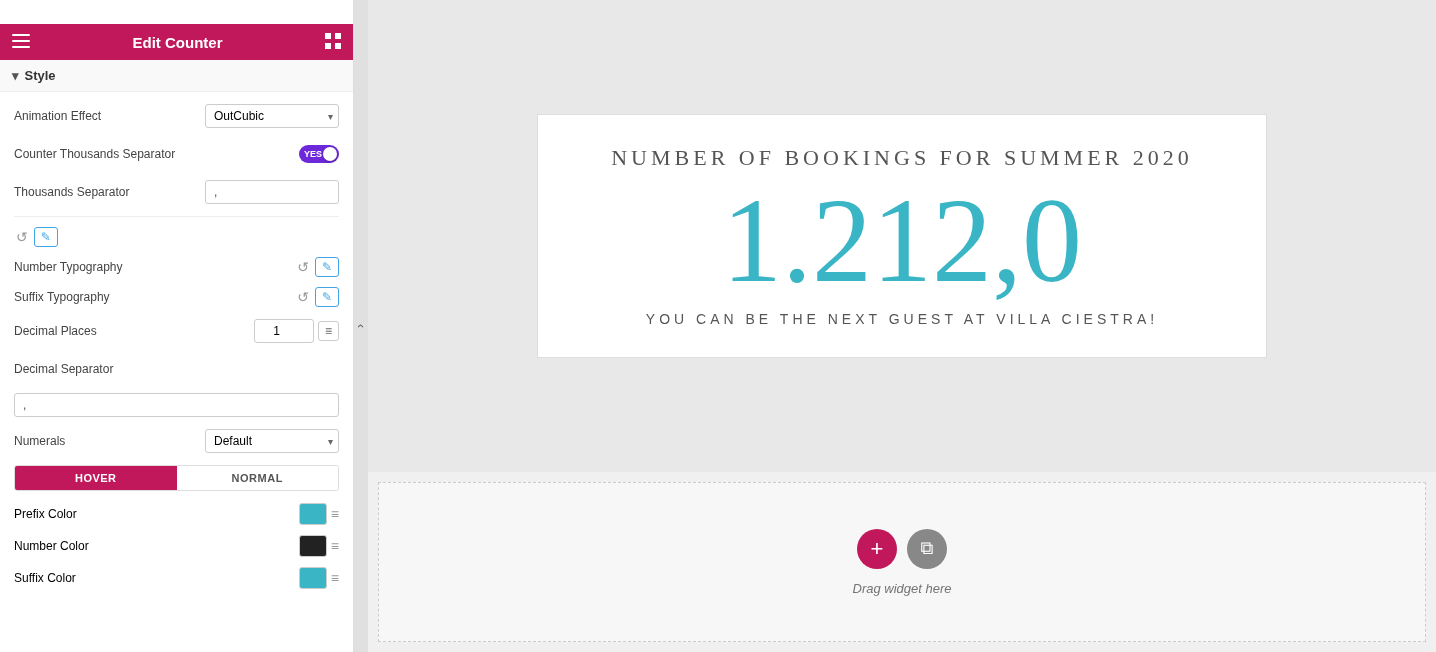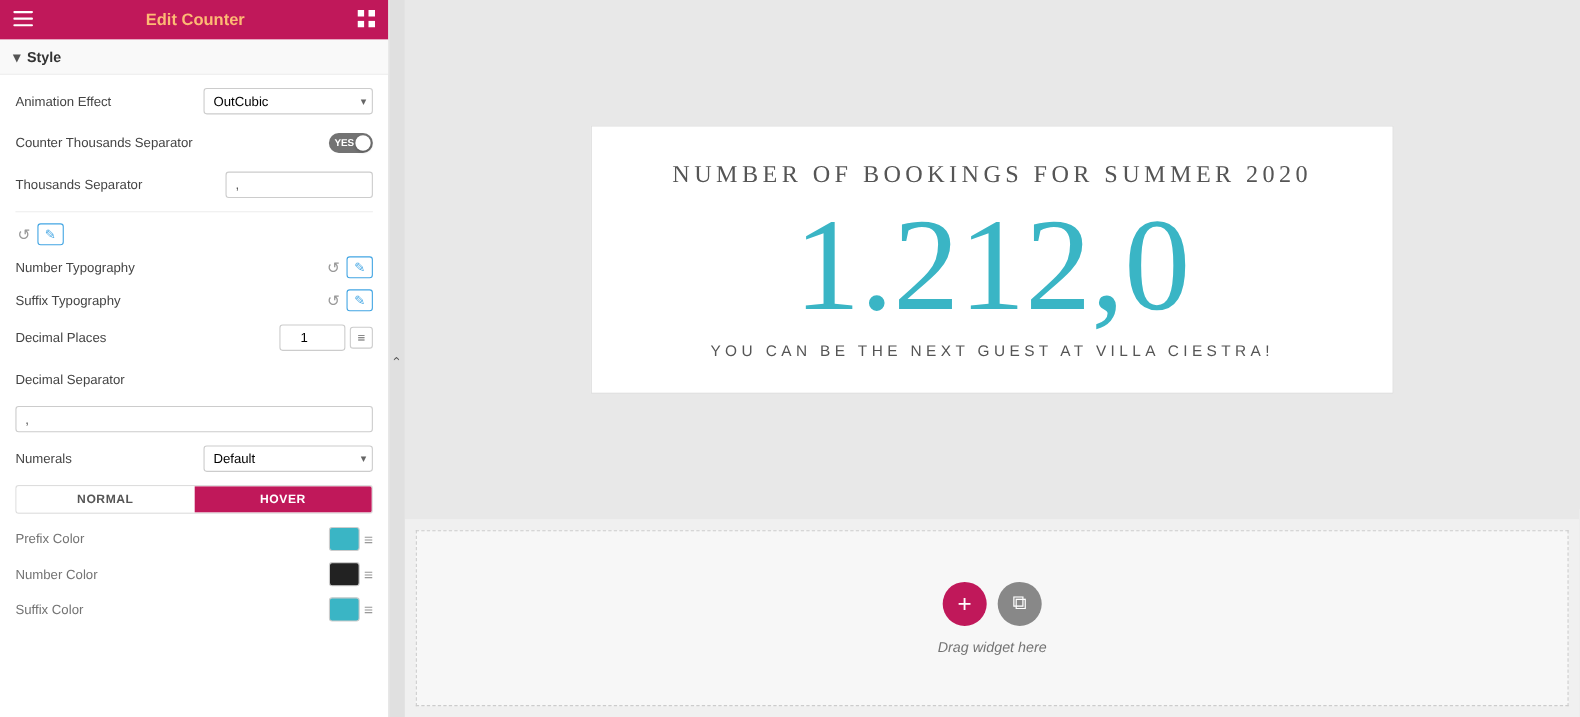--- a/index.html
+++ b/index.html
@@ -11,27 +11,28 @@
       min-width: 354px;
       background: #fff;
       display: flex;
       flex-direction: column;
       border-right: 1px solid #ddd;
       overflow-y: auto;
     }
 
     .panel-header {
       background: #c0185a;
-      color: #fdba74;
+      color: #ffffff;
       display: flex;
       align-items: center;
       justify-content: space-between;
       padding: 0 12px;
       height: 36px;
       flex-shrink: 0;
+      margin-top: 24px;
     }
     .panel-header-title {
       font-size: 15px;
       font-weight: bold;
       text-align: center;
       flex: 1;
     }
     .hamburger-icon { cursor: pointer; }
     .grid-icon { cursor: pointer; }
 
@@ -53,21 +54,21 @@
       display: flex;
       align-items: center;
       justify-content: space-between;
       margin-bottom: 10px;
       min-height: 28px;
     }
     .form-label { color: #444; font-size: 12px; flex: 1; }
 
     .select-wrapper {
       position: relative;
-      width: 154px;
+      width: 134px;
     }
     .select-wrapper select {
       width: 100%;
       padding: 4px 24px 4px 8px;
       border: 1px solid #ccc;
       border-radius: 3px;
       background: #fff;
       font-size: 12px;
       appearance: none;
       cursor: pointer;
@@ -83,21 +84,21 @@
     }
 
     
     .toggle-wrapper {
       display: flex;
       align-items: center;
     }
     .toggle-track {
       width: 40px;
       height: 18px;
-      background: #737373;
+      background: #6d28d9;
       border-radius: 10px;
       position: relative;
       cursor: pointer;
       display: flex;
       align-items: center;
     }
     .toggle-thumb {
       width: 14px;
       height: 14px;
       background: #fff;
@@ -198,21 +199,21 @@
     .state-tab.active { background: #c0185a; color: #fff; }
     .state-tab.inactive { background: #fff; color: #555; }
 
     
     .color-row {
       display: flex;
       align-items: center;
       justify-content: space-between;
       margin-bottom: 10px;
     }
-    .color-label { font-size: 12px; color: #737373; flex: 1; }
+    .color-label { font-size: 12px; color: #000000; flex: 1; }
     .color-controls { display: flex; align-items: center; gap: 4px; }
     .color-swatch {
       width: 28px;
       height: 22px;
       border: 1px solid #ccc;
       border-radius: 3px;
       cursor: pointer;
     }
     .color-menu-btn {
       background: none;
@@ -413,22 +414,22 @@
           <option>Default</option>
           <option>Eastern Arabic</option>
           <option>Persian</option>
         </select>
         <span class="select-arrow">▾</span>
       </div>
     </div>
 
     
     <div class="state-tabs">
+      <div class="state-tab active">HOVER</div>
       <div class="state-tab inactive">NORMAL</div>
-      <div class="state-tab active">HOVER</div>
     </div>
 
     
     <div class="color-row">
       <span class="color-label">Prefix Color</span>
       <div class="color-controls">
         <div class="color-swatch" style="background:#3ab5c5;"></div>
         <button class="color-menu-btn">≡</button>
       </div>
     </div>

